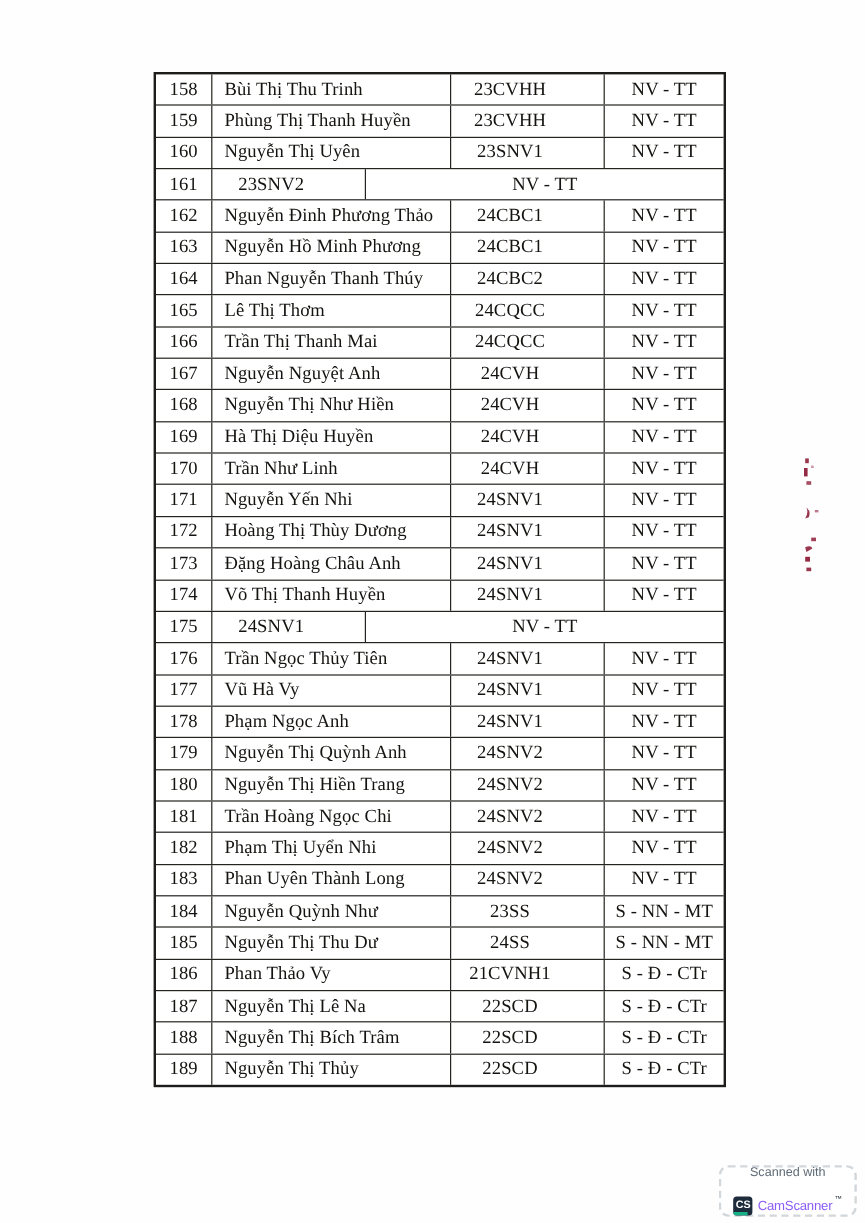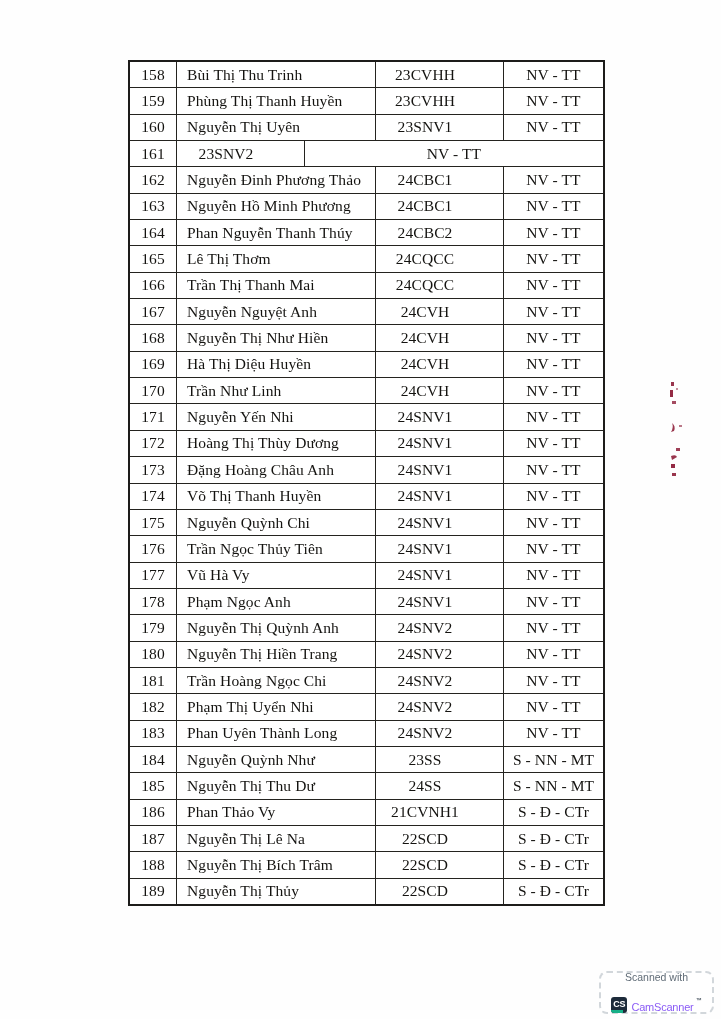--- a/index.html
+++ b/index.html
@@ -63,21 +63,21 @@
     display: flex; flex-direction: column;
     align-items: center; justify-content: center;
     gap: 15px;
     font-family: "Liberation Sans", "DejaVu Sans", sans-serif;
   }
   .cam-line1 {
     font-size: 10.5px;
     color: #5f6b76;
     line-height: 1;
   }
-  .cam-line2 { display: flex; align-items: flex-end; gap: 4px; }
+  .cam-line2 { display: flex; align-items: center; gap: 4px; }
   .cs-logo {
     position: relative;
     width: 16px; height: 16px;
     background: #1d2b3a;
     border-radius: 3px;
     display: flex; align-items: center; justify-content: center;
     overflow: hidden;
   }
   .cs-text {
     color: #ffffff;
@@ -206,21 +206,20 @@
         <div class="cell c-group">NV - TT</div>
       </div>
       <div class="trow">
         <div class="cell c-no">174</div>
         <div class="cell c-name">Võ Thị Thanh Huyền</div>
         <div class="cell c-class">24SNV1</div>
         <div class="cell c-group">NV - TT</div>
       </div>
       <div class="trow">
         <div class="cell c-no">175</div>
-        <div class="cell c-name">Nguyễn Quỳnh Chi</div>
         <div class="cell c-class">24SNV1</div>
         <div class="cell c-group">NV - TT</div>
       </div>
       <div class="trow">
         <div class="cell c-no">176</div>
         <div class="cell c-name">Trần Ngọc Thủy Tiên</div>
         <div class="cell c-class">24SNV1</div>
         <div class="cell c-group">NV - TT</div>
       </div>
       <div class="trow">

